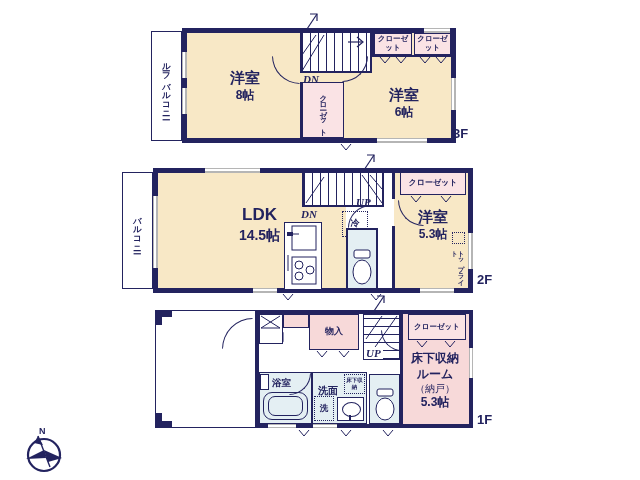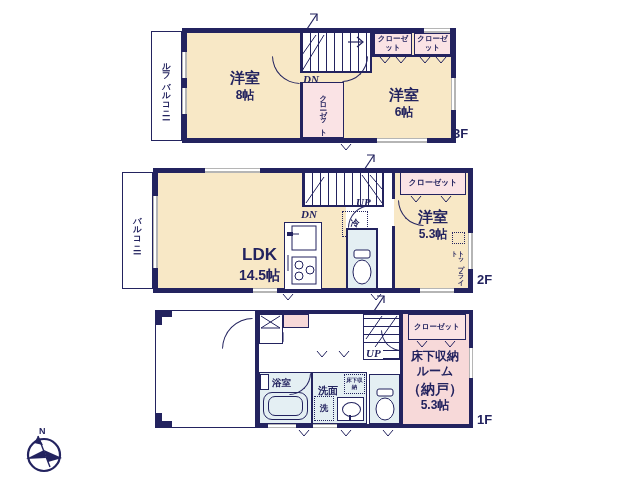--- a/index.html
+++ b/index.html
@@ -115,21 +115,21 @@
       <line x1="2" y1="30" x2="20" y2="4" stroke="currentColor" stroke-width="1"></line>
     </svg>
   </div>
   <div class="abs dn" style="left:301px;top:208px;">DN</div>
   <div class="abs dn" style="left:356px;top:196px;">UP</div>
   <svg class="abs" style="left:362px;top:153px;" width="16" height="18" viewBox="0 0 16 18">
     <line x1="2" y1="17" x2="12" y2="2" stroke="currentColor" stroke-width="1.2"></line>
     <polyline points="5,2 12,2 12,9" fill="none" stroke="currentColor" stroke-width="1.2"></polyline>
   </svg>
 
-  <div class="abs lbl" style="left:212px;top:200px;width:95px;height:48px;margin-top:40px;">
+  <div class="abs lbl" style="left:212px;top:200px;width:95px;height:48px;">
     <span style="font-size:17px;font-weight:600;">LDK</span>
     <span style="font-size:14px;font-weight:600;">14.5帖</span>
   </div>
 
   <div class="abs" style="left:284px;top:222px;width:38px;height:68px;background:#fff;border:1.5px solid var(--wall);">
     <svg width="35" height="65" viewBox="0 0 35 65">
       <rect x="7" y="3" width="24" height="24" fill="#fff" stroke="currentColor"></rect>
       <rect x="2" y="9" width="6" height="4" fill="currentColor"></rect>
       <line x1="8" y1="11" x2="14" y2="11" stroke="currentColor"></line>
       <rect x="7" y="34" width="24" height="27" fill="#fff" stroke="currentColor"></rect>
@@ -196,20 +196,21 @@
   <div class="abs" style="left:262px;top:330px;font-size:11px;font-weight:600;">玄関</div>
   <div class="abs" style="left:259px;top:314px;width:24px;height:30px;background:#fff;border:1.5px solid var(--wall);">
     <svg width="21" height="27" viewBox="0 0 21 27">
       <line x1="1" y1="1" x2="20" y2="13" stroke="currentColor"></line>
       <line x1="20" y1="1" x2="1" y2="13" stroke="currentColor"></line>
       <line x1="1" y1="13" x2="20" y2="13" stroke="currentColor"></line>
     </svg>
   </div>
 
   <div class="abs pink" style="left:283px;top:314px;width:26px;height:14px;border-width:1px;"></div>
+  <div class="abs pink lbl" style="left:309px;top:314px;width:50px;height:36px;font-size:9px;font-weight:600;">物入</div>
   <svg class="abs" style="left:316px;top:350px;" width="12" height="8" viewBox="0 0 12 8">
       <polyline points="1,1 6,7 11,1" fill="none" stroke="currentColor"></polyline>
     </svg>
   <svg class="abs" style="left:338px;top:350px;" width="12" height="8" viewBox="0 0 12 8">
       <polyline points="1,1 6,7 11,1" fill="none" stroke="currentColor"></polyline>
     </svg>
 
   <div class="abs treads-h" style="left:363px;top:314px;width:37px;height:46px;background-color:#fff;border:1.5px solid var(--wall);">
     <svg width="34" height="43" viewBox="0 0 34 43">
       <line x1="33" y1="1" x2="4" y2="42" stroke="currentColor" stroke-width="1"></line>
@@ -252,21 +253,21 @@
   <svg class="abs" style="left:416px;top:340px;" width="12" height="8" viewBox="0 0 12 8">
       <polyline points="1,1 6,7 11,1" fill="none" stroke="currentColor"></polyline>
     </svg>
   <svg class="abs" style="left:444px;top:340px;" width="12" height="8" viewBox="0 0 12 8">
       <polyline points="1,1 6,7 11,1" fill="none" stroke="currentColor"></polyline>
     </svg>
   <div class="abs arc" style="left:381px;top:330px;width:21px;height:21px;border-radius:0 0 0 100%;border-color:transparent transparent var(--wall) var(--wall);"></div>
   <div class="abs lbl" style="left:402px;top:350px;width:66px;height:62px;">
     <span style="font-size:12px;font-weight:600;">床下収納</span>
     <span style="font-size:12px;font-weight:600;">ルーム</span>
-    <span style="font-size:14px;font-weight:700;">（納戸）</span>
+    <span style="font-size:10px;font-weight:400;">（納戸）</span>
     <span style="font-size:12px;font-weight:600;">5.3帖</span>
   </div>
 
   <div class="abs win-h" style="left:268px;top:424px;width:28px;height:4px;"></div>
   <div class="abs win-h" style="left:313px;top:424px;width:24px;height:4px;"></div>
   <div class="abs win-v" style="left:469px;top:348px;width:4px;height:30px;"></div>
   <svg class="abs" style="left:298px;top:429px;" width="12" height="8" viewBox="0 0 12 8">
       <polyline points="1,1 6,7 11,1" fill="none" stroke="currentColor"></polyline>
     </svg>
   <svg class="abs" style="left:340px;top:429px;" width="12" height="8" viewBox="0 0 12 8">

